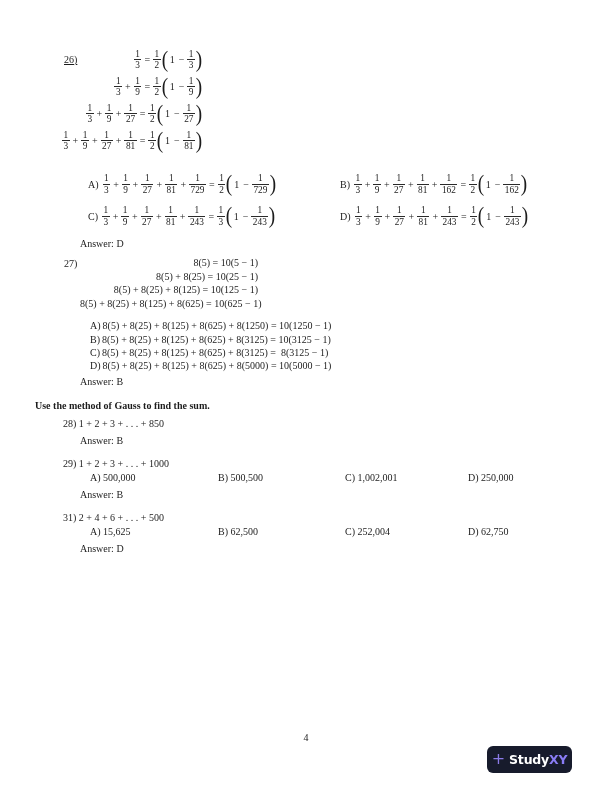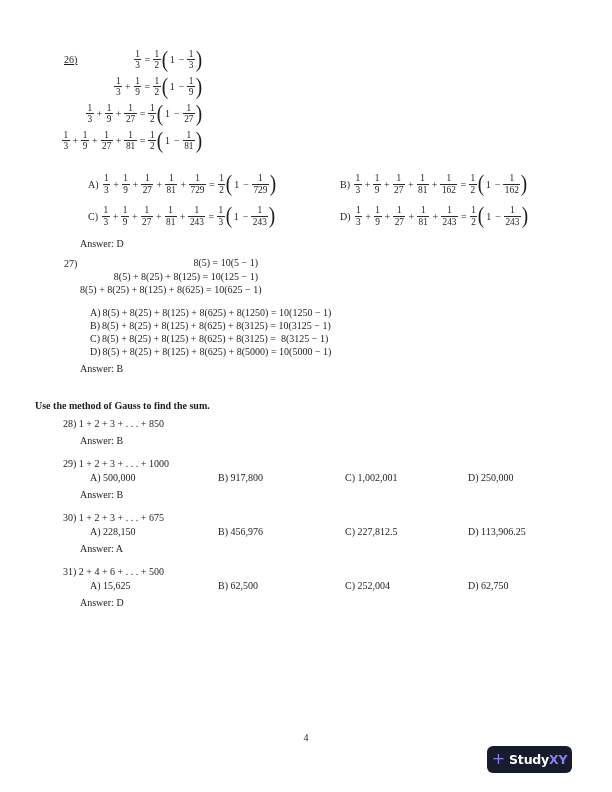--- a/index.html
+++ b/index.html
@@ -339,20 +339,21 @@
           </span>
         </div>
       </div>
     <div class="answerline a26">Answer: D</div>
   </section>
 
   <section class="sec27">
     <span class="pnum p27num">27)</span>
     <div class="deriv27">
         <div>8(5) = 10(5 − 1)</div>
+        <div>8(5) + 8(25) = 10(25 − 1)</div>
         <div>8(5) + 8(25) + 8(125) = 10(125 − 1)</div>
         <div>8(5) + 8(25) + 8(125) + 8(625) = 10(625 − 1)</div>
       </div>
     <div class="opts27">
         <div class="opt27"><span class="opt-label">A)</span><span>8(5) + 8(25) + 8(125) + 8(625) + 8(1250) = 10(1250 − 1)</span></div>
         <div class="opt27"><span class="opt-label">B)</span><span>8(5) + 8(25) + 8(125) + 8(625) + 8(3125) = 10(3125 − 1)</span></div>
         <div class="opt27"><span class="opt-label">C)</span><span>8(5) + 8(25) + 8(125) + 8(625) + 8(3125) =  8(3125 − 1)</span></div>
         <div class="opt27"><span class="opt-label">D)</span><span>8(5) + 8(25) + 8(125) + 8(625) + 8(5000) = 10(5000 − 1)</span></div>
       </div>
     <div class="answerline a27">Answer: B</div>
@@ -362,35 +363,25 @@
     <div class="gheading">Use the method of Gauss to find the sum.</div>
     <div class="gproblems">
         <div class="gproblem">
           <div class="gstatement">28) 1 + 2 + 3 + . . . + 850</div>
           <div class="ganswer">Answer: B</div>
         </div>
         <div class="gproblem">
           <div class="gstatement">29) 1 + 2 + 3 + . . . + 1000</div>
           <div class="goptions">
             <span>A) 500,000</span>
-            <span>B) 917,800</span>
+            <span>B) 500,500</span>
             <span>C) 1,002,001</span>
             <span>D) 250,000</span>
           </div>
           <div class="ganswer">Answer: B</div>
-        </div>
-        <div class="gproblem">
-          <div class="gstatement">30) 1 + 2 + 3 + . . . + 675</div>
-          <div class="goptions">
-            <span>A) 228,150</span>
-            <span>B) 456,976</span>
-            <span>C) 227,812.5</span>
-            <span>D) 113,906.25</span>
-          </div>
-          <div class="ganswer">Answer: A</div>
         </div>
         <div class="gproblem">
           <div class="gstatement">31) 2 + 4 + 6 + . . . + 500</div>
           <div class="goptions">
             <span>A) 15,625</span>
             <span>B) 62,500</span>
             <span>C) 252,004</span>
             <span>D) 62,750</span>
           </div>
           <div class="ganswer">Answer: D</div>

